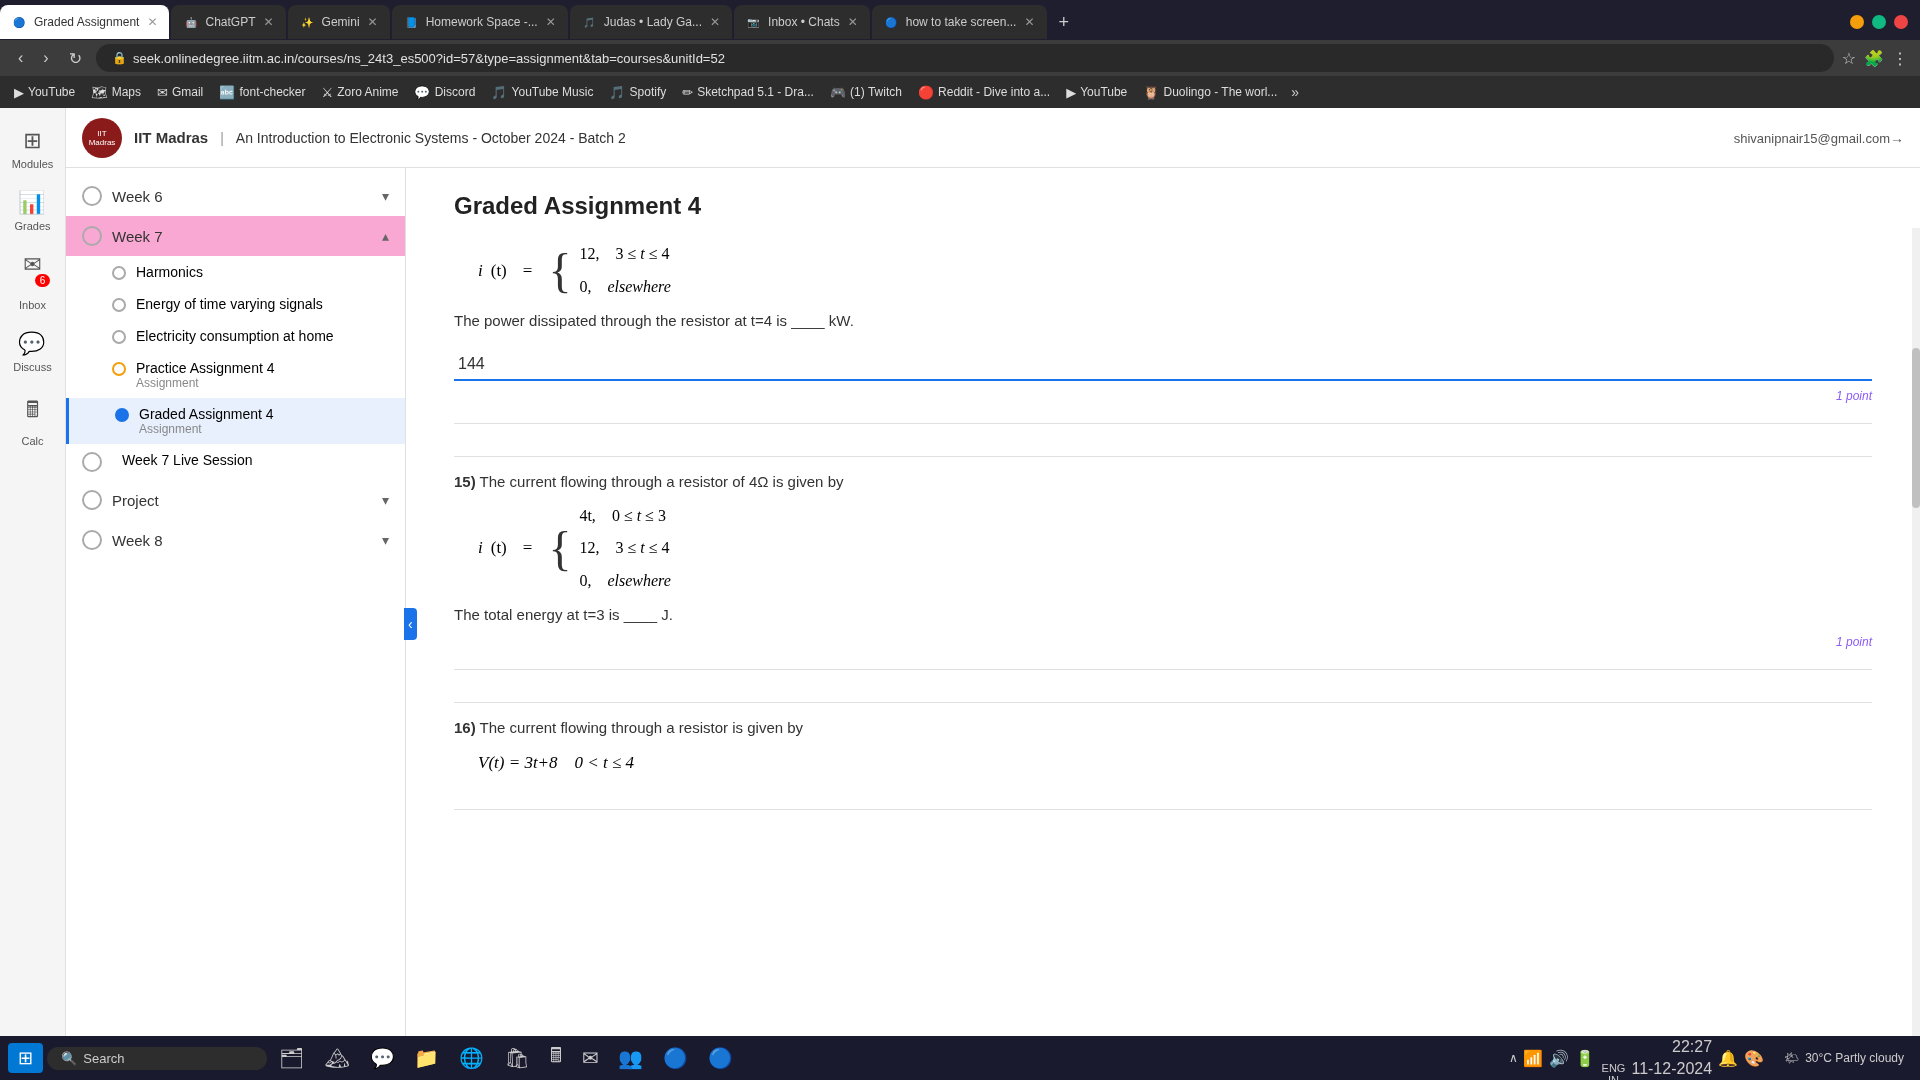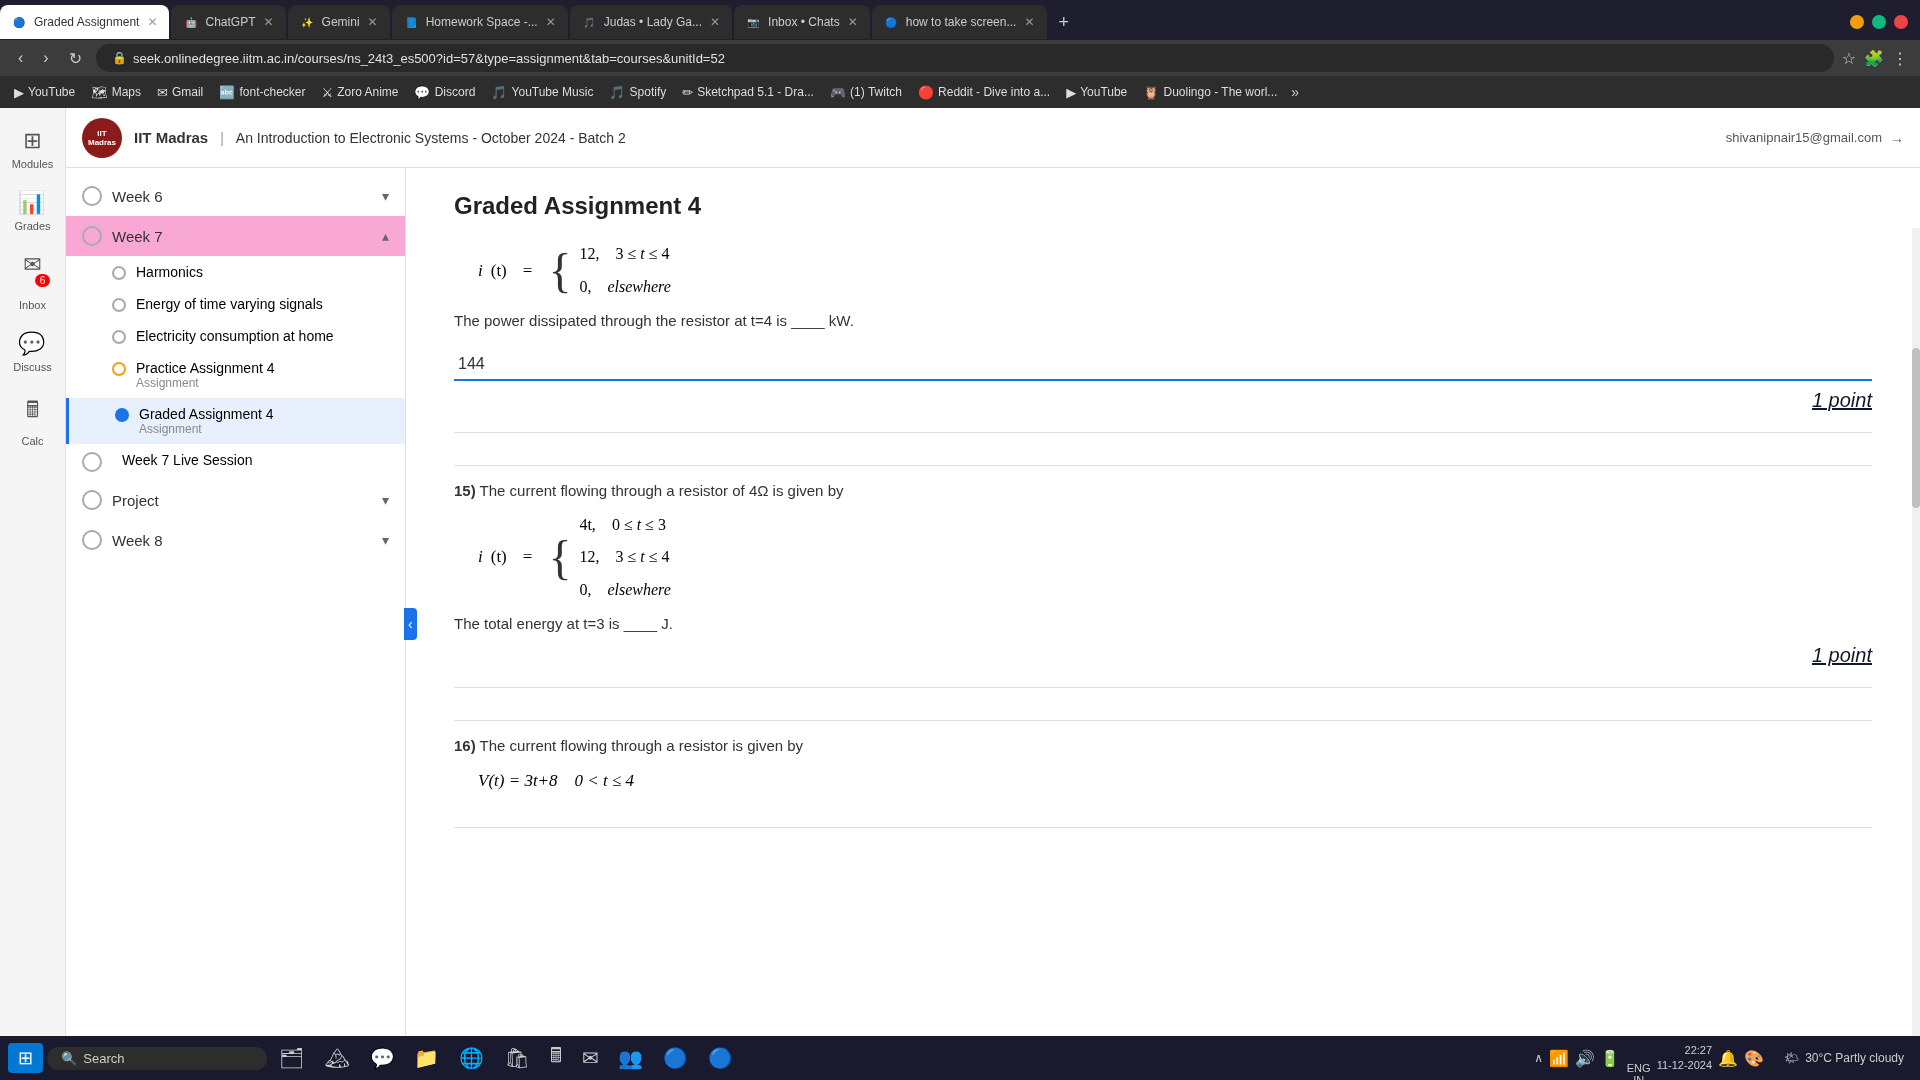--- a/index.html
+++ b/index.html
@@ -29,21 +29,21 @@
 
     
     .left-nav { width: 66px; background: #f5f5f5; border-right: 1px solid #e0e0e0; display: flex; flex-direction: column; align-items: center; padding-top: 12px; gap: 4px; }
     .nav-item { display: flex; flex-direction: column; align-items: center; padding: 8px 4px; cursor: pointer; border-radius: 6px; width: 58px; gap: 4px; color: #555; font-size: 11px; }
     .nav-item .nav-icon { font-size: 22px; color: #555; }
     .badge { background: red; color: white; border-radius: 10px; font-size: 10px; padding: 1px 5px; position: relative; top: -8px; left: 10px; }
 
     
     .main-content { flex: 1; display: flex; flex-direction: column; overflow: hidden; }
     .course-header { background: #fff; border-bottom: 1px solid #e0e0e0; padding: 10px 16px; display: flex; align-items: center; gap: 12px; height: 60px; }
-    .iit-logo { width: 40px; height: 40px; border-radius: 50%; background: #8b1a1a; display: flex; align-items: center; justify-content: center; color: white; font-size: 10px; font-weight: bold; }
+    .iit-logo { width: 40px; height: 40px; border-radius: 50%; background: #8b1a1a; display: flex; align-items: center; justify-content: center; color: white; font-size: 10px; font-weight: normal; }
 
     
     .content-area { display: flex; flex: 1; overflow: hidden; }
     .sidebar { width: 340px; background: #fff; border-right: 1px solid #e0e0e0; overflow-y: auto; padding: 8px 0; }
     .sidebar::-webkit-scrollbar { width: 4px; }
     .sidebar::-webkit-scrollbar-thumb { background: #ccc; border-radius: 2px; }
 
     .week-header { display: flex; align-items: center; justify-content: space-between; padding: 10px 16px; cursor: pointer; font-size: 15px; color: #333; }
     .week-icon { width: 20px; height: 20px; border-radius: 50%; border: 2px solid #aaa; margin-right: 10px; flex-shrink: 0; }
     .week-header-left { display: flex; align-items: center; }
@@ -59,29 +59,29 @@
     .assignment-content::-webkit-scrollbar { width: 6px; }
     .assignment-content::-webkit-scrollbar-thumb { background: #ccc; }
 
     .assignment-title { font-size: 24px; color: #222; font-weight: 600; margin-bottom: 20px; }
 
     .question-block { margin-bottom: 32px; border-bottom: 1px solid #e0e0e0; padding-bottom: 20px; }
     .question-text { font-size: 15px; color: #333; margin-bottom: 12px; }
 
     .answer-input { width: 100%; border: none; border-bottom: 2px solid #1a73e8; outline: none; font-size: 16px; padding: 6px 4px; color: #333; margin-top: 8px; }
 
-    .points { text-align: right; color: #0f172a; font-style: italic; font-size: 20px; margin-top: 8px; text-decoration: underline; }
+    .points { text-align: right; color: #8b5cf6; font-style: italic; font-size: 12px; margin-top: 8px; }
 
     
     .taskbar { background: #1a1a2e; display: flex; align-items: center; padding: 0 8px; height: 44px; gap: 4px; }
     .taskbar-start { background: #0078d4; padding: 4px 10px; border-radius: 4px; color: white; font-size: 18px; cursor: pointer; }
     .taskbar-search { display: flex; align-items: center; background: #2d2d2d; border-radius: 20px; padding: 4px 14px; gap: 6px; color: #ccc; font-size: 13px; cursor: pointer; width: 220px; }
     .taskbar-icon { color: #ccc; font-size: 20px; padding: 4px 8px; cursor: pointer; }
     .taskbar-right { margin-left: auto; display: flex; align-items: center; gap: 6px; color: #ccc; font-size: 12px; }
-    .time-block { text-align: right; color: #ccc; font-size: 11px; line-height: 1.4; }
+    .time-block { text-align: right; color: #ccc; font-size: 16px; line-height: 1.4; }
     .lang-block { color: #ccc; font-size: 11px; text-align: center; margin-top: 32px; }
 
     .sidebar-toggle { position: absolute; left: 338px; top: 50%; transform: translateY(-50%); background: #1a73e8; color: white; border: none; border-radius: 0 4px 4px 0; padding: 8px 4px; cursor: pointer; font-size: 14px; z-index: 10; }
 
     
     .math-container { font-family: 'Times New Roman', serif; font-size: 17px; line-height: 1.8; margin: 10px 0 10px 24px; }
     .piecewise { display: inline-flex; align-items: center; gap: 8px; }
     .brace { font-size: 48px; color: #333; line-height: 1; }
     .piecewise-cases { display: flex; flex-direction: column; gap: 4px; }
     .piecewise-case { display: flex; gap: 16px; font-size: 16px; }
@@ -237,21 +237,21 @@
 
   <div class="main-content">
 
     <div class="course-header">
       <div class="iit-logo">
         <span style="font-size:8px; text-align:center;">IIT<br>Madras</span>
       </div>
       <span style="font-weight:bold; color:#333; font-size:15px;">IIT Madras</span>
       <span style="color:#999;">|</span>
       <span style="font-size:14px; color:#333;">An Introduction to Electronic Systems - October 2024 - Batch 2</span>
-      <div style="margin-left:auto; display:flex; align-items:center; gap:8px;">
+      <div style="margin-left:auto; display:flex; align-items:flex-end; ">
         <span style="color:#555; font-size:13px;">shivanipnair15@gmail.com</span>
         <span style="color:#555; cursor:pointer;">→</span>
       </div>
     </div>
 
     <div class="content-area" style="position:relative;">
 
       <div class="sidebar">
 
         <div class="week-header">

